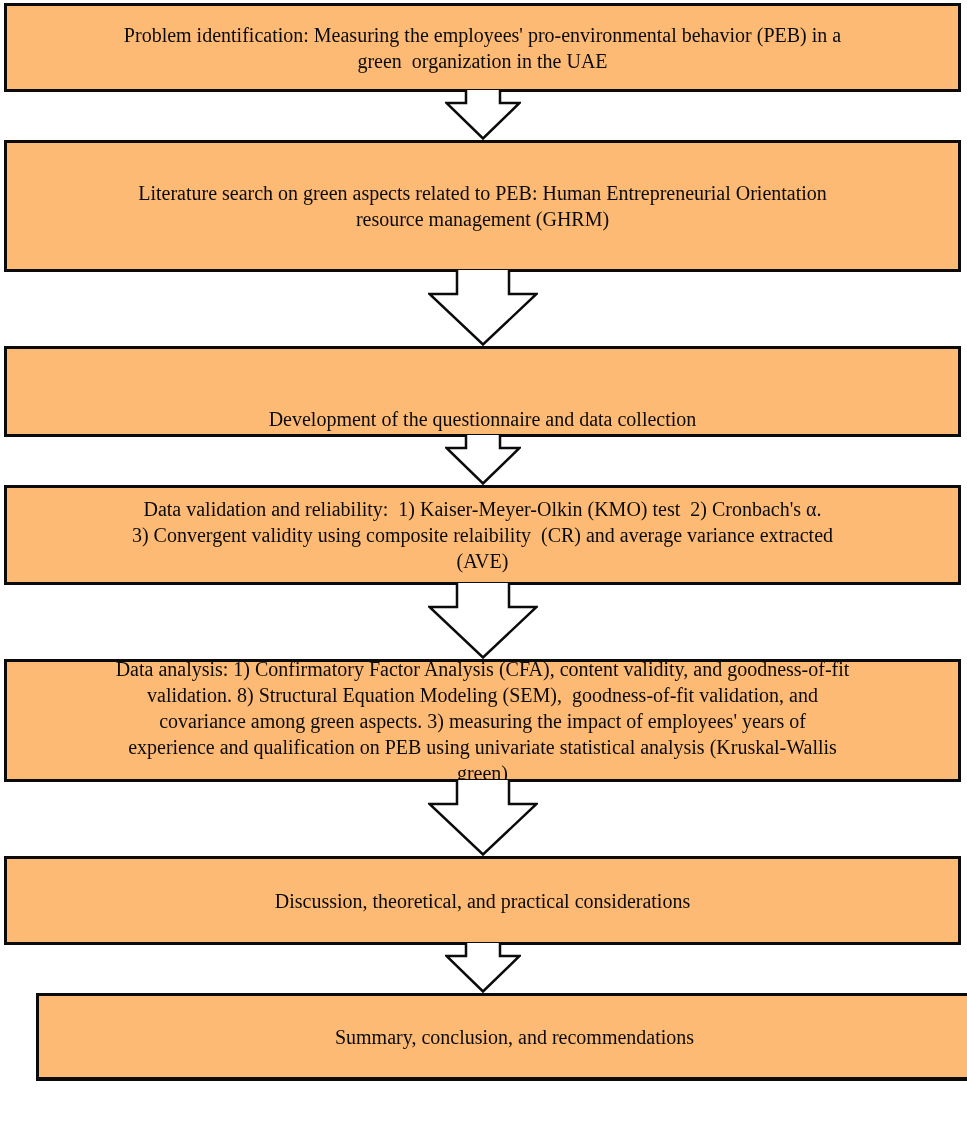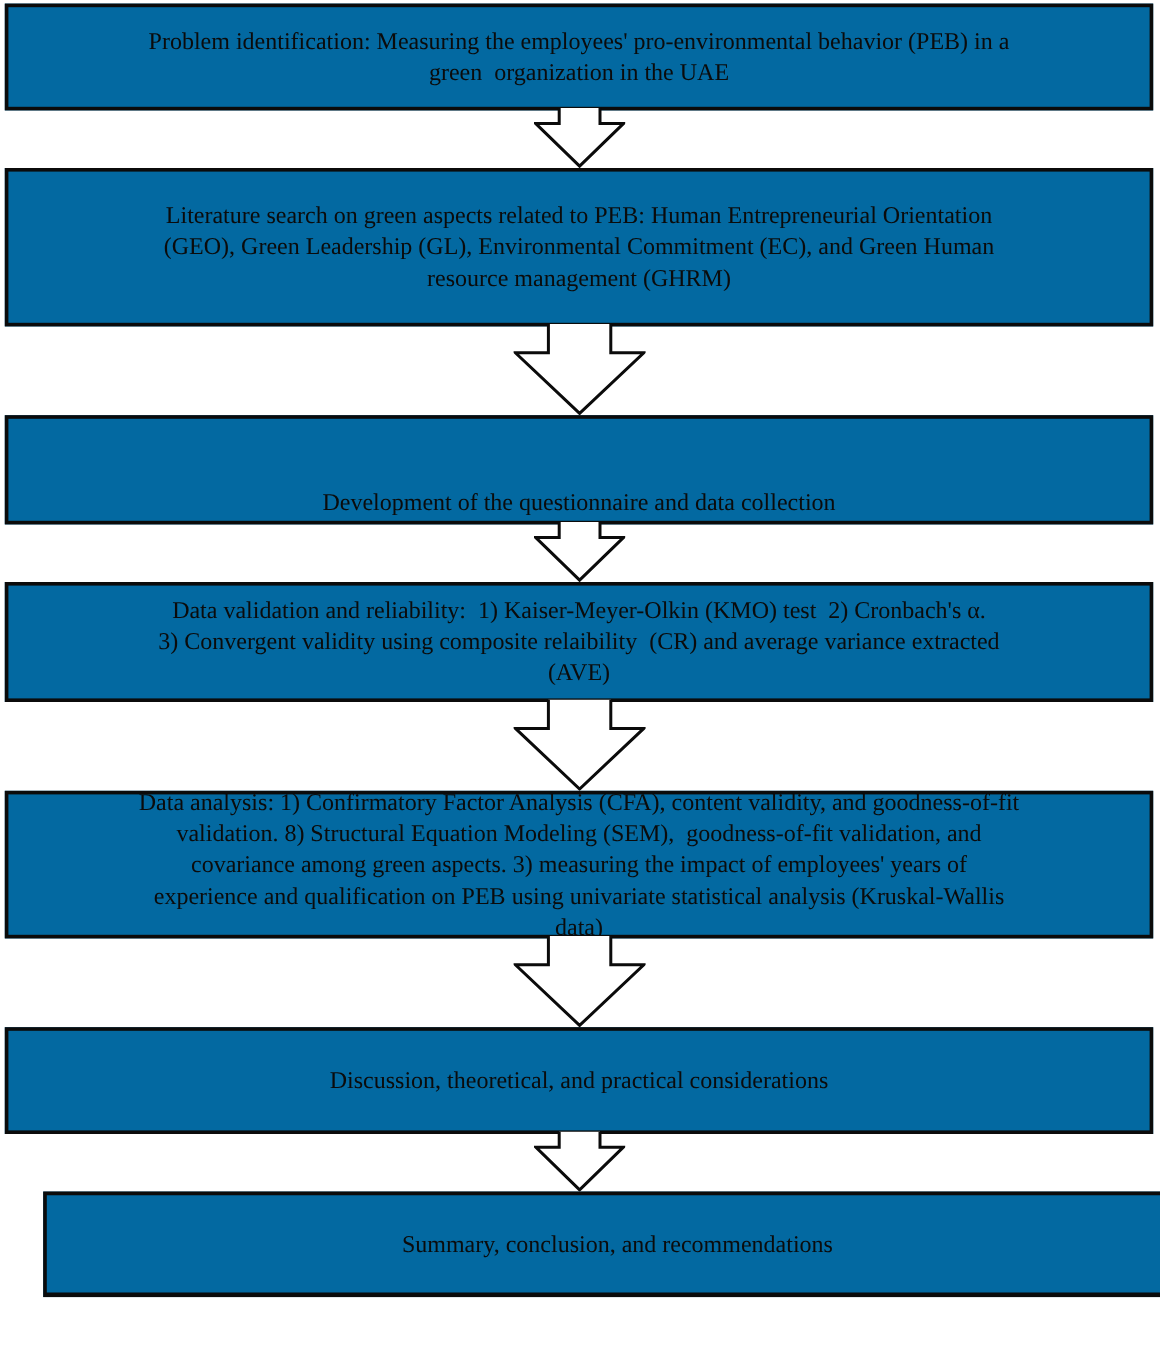--- a/index.html
+++ b/index.html
@@ -10,21 +10,21 @@
   .canvas {
     width: 957px;
     margin: 3px 0 0 4px;
     font-family: "Liberation Serif", "DejaVu Serif", serif;
     color: #0b0b0b;
   }
   .box {
     box-sizing: border-box;
     width: 957px;
     border: 3px solid #0b0b0b;
-    background: #0369a1;
+    background: #fdba74;
     display: flex;
     flex-direction: column;
     justify-content: center;
     align-items: center;
     text-align: center;
     padding: 2px 6px;
   }
   .line {
     font-size: 20px;
     line-height: 26px;
@@ -53,21 +53,20 @@
     <div class="line">Problem identification: Measuring the employees' pro-environmental behavior (PEB) in a</div>
     <div class="line">green  organization in the UAE</div>
   </div>
 
   <svg class="arrow" width="76" height="50" viewBox="0 0 76 50">
     <path d="M21 0 L21 13 L1.5 13 L38 48.5 L74.5 13 L55 13 L55 0" fill="#ffffff" stroke="#0b0b0b" stroke-width="2.5" stroke-linejoin="miter"></path>
   </svg>
 
   <div class="box b2">
     <div class="line">Literature search on green aspects related to PEB: Human Entrepreneurial Orientation</div>
-    <div class="line">(GEO), Green Leadership (GL), Environmental Commitment (EC), and Green Human</div>
     <div class="line">resource management (GHRM)</div>
   </div>
 
   <svg class="arrow" width="110" height="76" viewBox="0 0 110 76">
     <path d="M29 0 L29 24 L1.5 24 L55 74.5 L108.5 24 L81 24 L81 0" fill="#ffffff" stroke="#0b0b0b" stroke-width="2.5" stroke-linejoin="miter"></path>
   </svg>
 
   <div class="box b3">
     <div class="line">Development of the questionnaire and data collection</div>
   </div>
@@ -84,21 +83,21 @@
 
   <svg class="arrow" width="110" height="76" viewBox="0 0 110 76">
     <path d="M29 0 L29 24 L1.5 24 L55 74.5 L108.5 24 L81 24 L81 0" fill="#ffffff" stroke="#0b0b0b" stroke-width="2.5" stroke-linejoin="miter"></path>
   </svg>
 
   <div class="box b5">
     <div class="line">Data analysis: 1) Confirmatory Factor Analysis (CFA), content validity, and goodness-of-fit</div>
     <div class="line">validation. 8) Structural Equation Modeling (SEM),  goodness-of-fit validation, and</div>
     <div class="line">covariance among green aspects. 3) measuring the impact of employees' years of</div>
     <div class="line">experience and qualification on PEB using univariate statistical analysis (Kruskal-Wallis</div>
-    <div class="line">data)</div>
+    <div class="line">green)</div>
   </div>
 
   <svg class="arrow" width="110" height="76" viewBox="0 0 110 76">
     <path d="M29 0 L29 24 L1.5 24 L55 74.5 L108.5 24 L81 24 L81 0" fill="#ffffff" stroke="#0b0b0b" stroke-width="2.5" stroke-linejoin="miter"></path>
   </svg>
 
   <div class="box b6">
     <div class="line">Discussion, theoretical, and practical considerations</div>
   </div>
 

